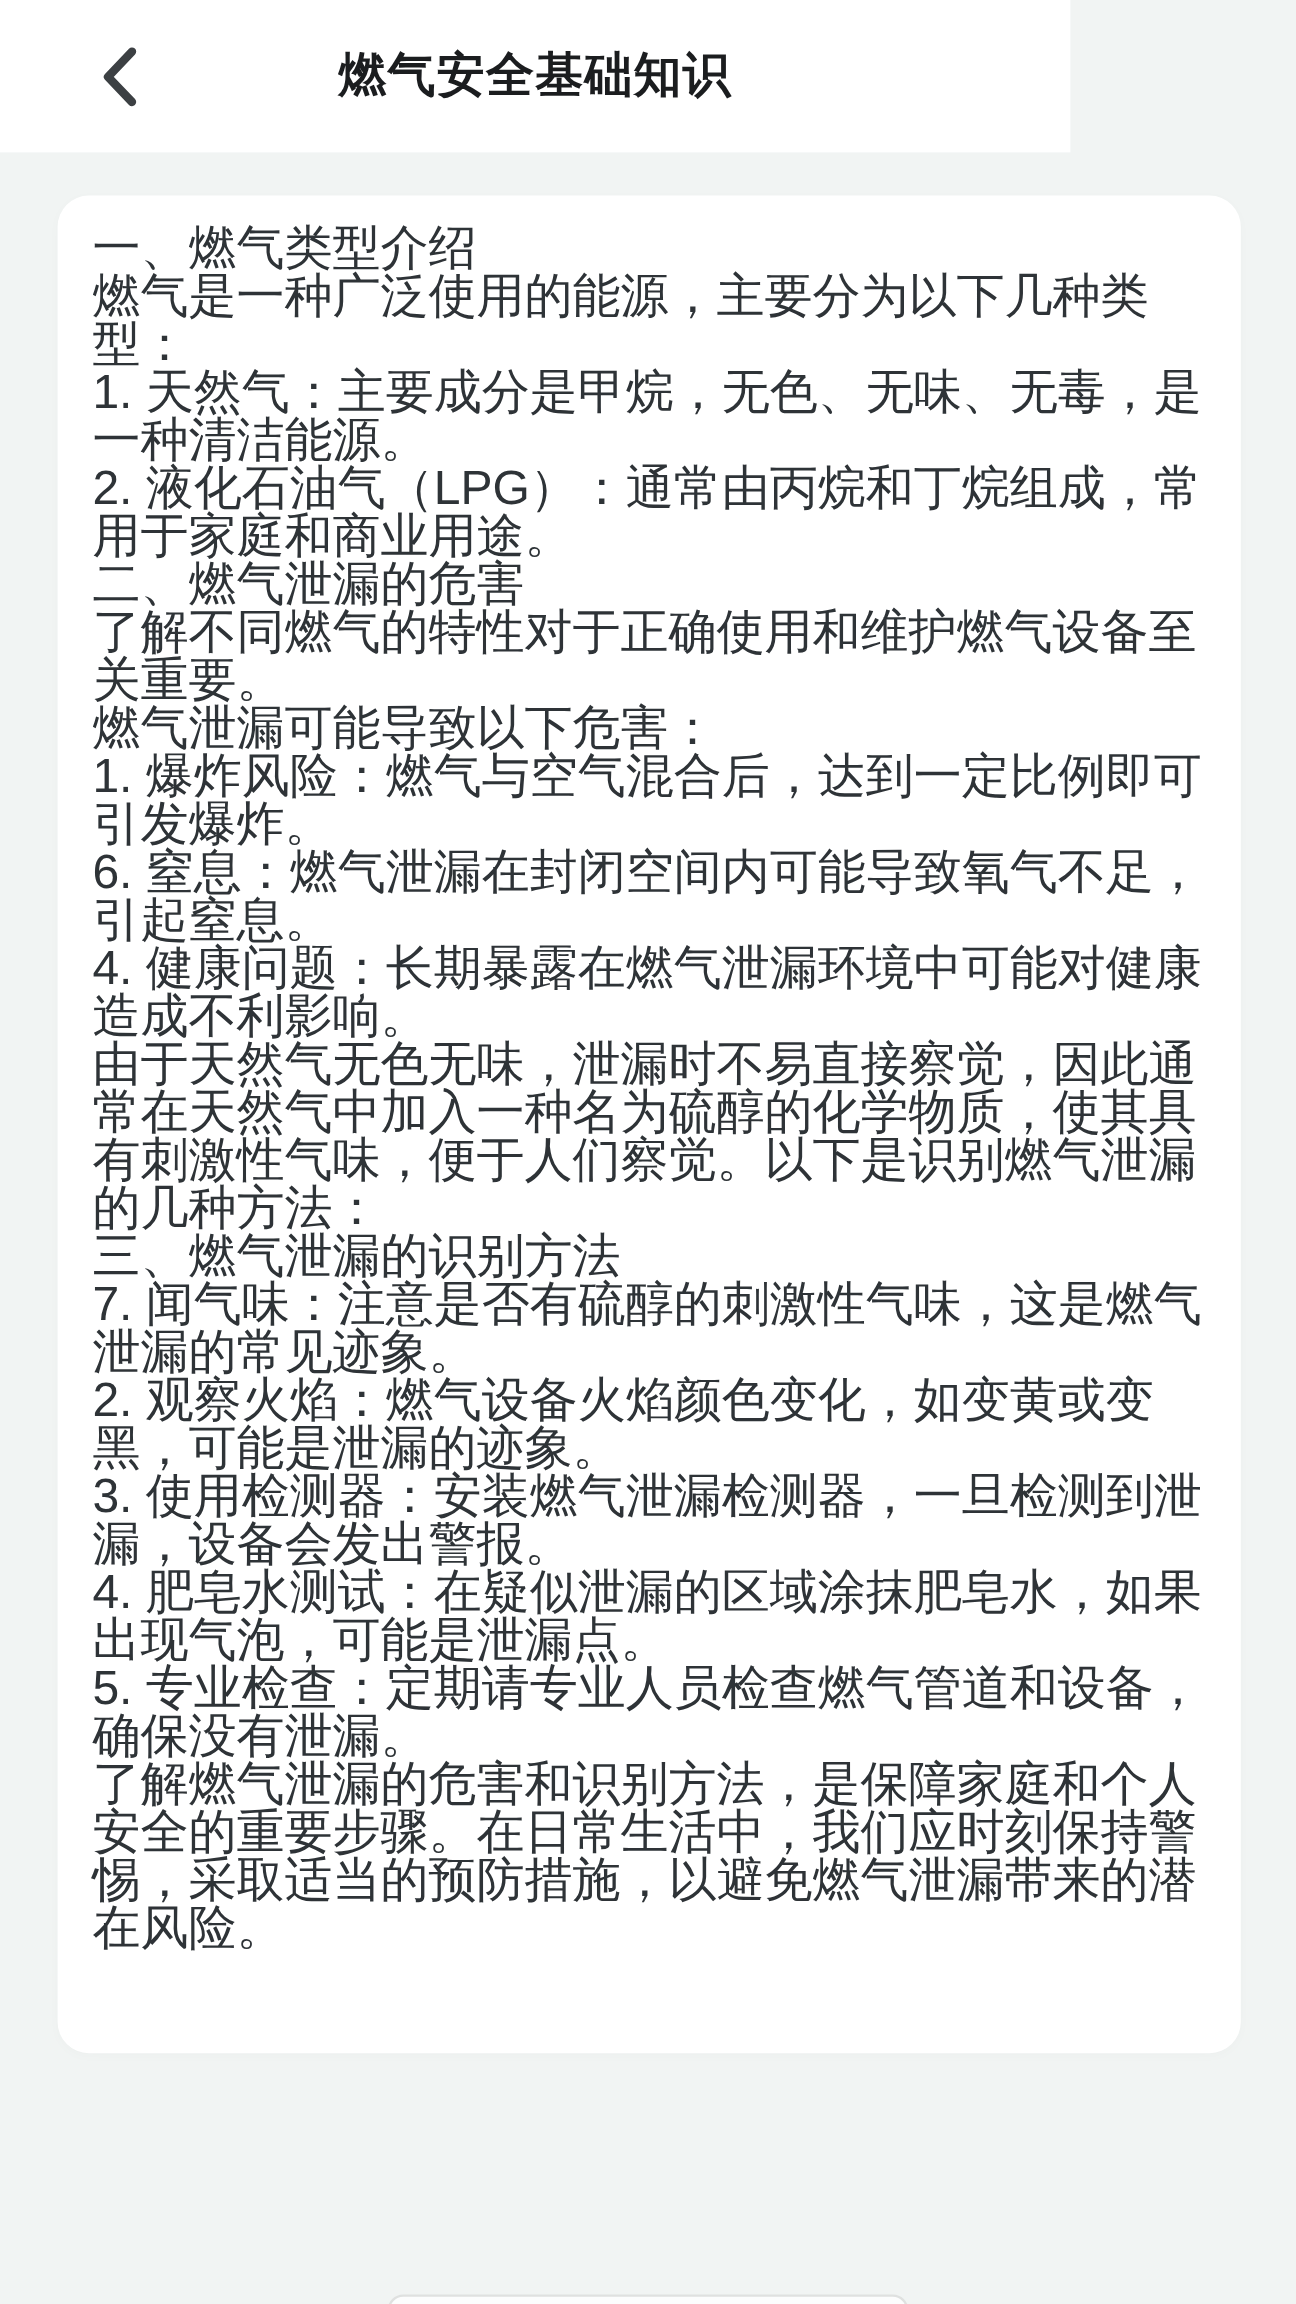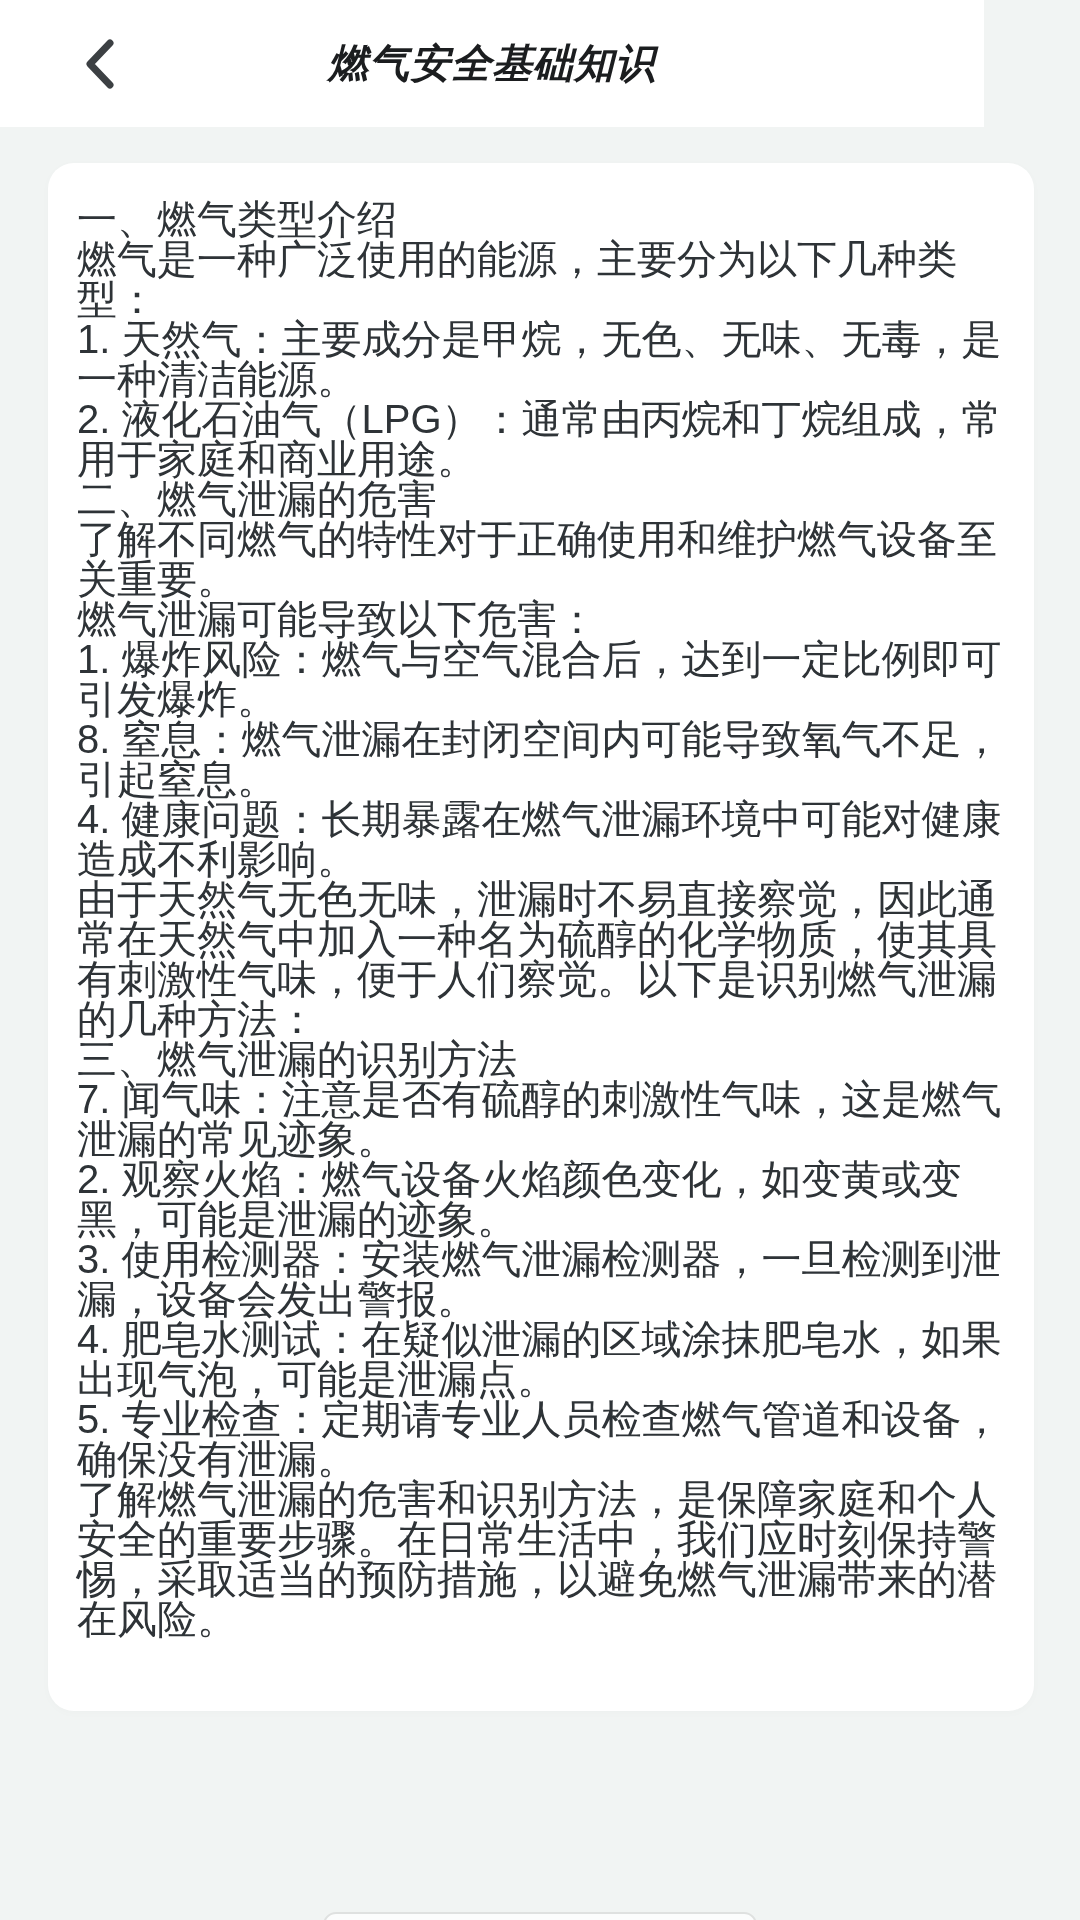--- a/index.html
+++ b/index.html
@@ -7,24 +7,23 @@
     width: 1080px;
     height: 1920px;
     position: relative;
     overflow: hidden;
     background: #f1f4f3;
     font-family: "Liberation Sans", "DejaVu Sans", sans-serif;
   }
   .header {
     position: absolute;
     top: 0; left: 0;
-    width: 984px;
+    width: 892px;
     height: 127px;
     background: #ffffff;
-    font-style: italic;
   }
   .page-title {
     width: 100%;
     line-height: 127px;
     text-align: center;
     font-size: 40px;
     font-weight: 700;
     color: #1b1d1f;
     letter-spacing: 1px;
   }
@@ -44,21 +43,21 @@
   }
   .content-card {
     position: absolute;
     left: 48px;
     top: 163px;
     width: 986px;
     height: 1548px;
     background: #ffffff;
     border-radius: 26px;
     box-sizing: border-box;
-    padding: 36px 29px;
+    padding: 24px 29px;
     box-shadow: 0 2px 10px rgba(0,0,0,0.02);
   }
   .para {
     margin: 0;
     font-size: 40px;
     line-height: 40px;
     color: #2e3337;
     text-align: left;
     word-break: normal;
     line-break: strict;
@@ -92,21 +91,21 @@
 <div class="content-card">
   <div>
       <p class="para">一、燃气类型介绍</p>
       <p class="para">燃气是一种广泛使用的能源，主要分为以下几种类型：</p>
       <p class="para">1. 天然气：主要成分是甲烷，无色、无味、无毒，是一种清洁能源。</p>
       <p class="para">2. 液化石油气（LPG）：通常由丙烷和丁烷组成，常用于家庭和商业用途。</p>
       <p class="para">二、燃气泄漏的危害</p>
       <p class="para">了解不同燃气的特性对于正确使用和维护燃气设备至关重要。</p>
       <p class="para">燃气泄漏可能导致以下危害：</p>
       <p class="para">1. 爆炸风险：燃气与空气混合后，达到一定比例即可引发爆炸。</p>
-      <p class="para">8. 窒息：燃气泄漏在封闭空间内可能导致氧气不足，引起窒息。</p>
+      <p class="para">6. 窒息：燃气泄漏在封闭空间内可能导致氧气不足，引起窒息。</p>
       <p class="para">4. 健康问题：长期暴露在燃气泄漏环境中可能对健康造成不利影响。</p>
       <p class="para">由于天然气无色无味，泄漏时不易直接察觉，因此通常在天然气中加入一种名为硫醇的化学物质，使其具有刺激性气味，便于人们察觉。以下是识别燃气泄漏的几种方法：</p>
       <p class="para">三、燃气泄漏的识别方法</p>
       <p class="para">7. 闻气味：注意是否有硫醇的刺激性气味，这是燃气泄漏的常见迹象。</p>
       <p class="para">2. 观察火焰：燃气设备火焰颜色变化，如变黄或变黑，可能是泄漏的迹象。</p>
       <p class="para">3. 使用检测器：安装燃气泄漏检测器，一旦检测到泄漏，设备会发出警报。</p>
       <p class="para">4. 肥皂水测试：在疑似泄漏的区域涂抹肥皂水，如果出现气泡，可能是泄漏点。</p>
       <p class="para">5. 专业检查：定期请专业人员检查燃气管道和设备，确保没有泄漏。</p>
       <p class="para">了解燃气泄漏的危害和识别方法，是保障家庭和个人安全的重要步骤。在日常生活中，我们应时刻保持警惕，采取适当的预防措施，以避免燃气泄漏带来的潜在风险。</p>
     </div>

